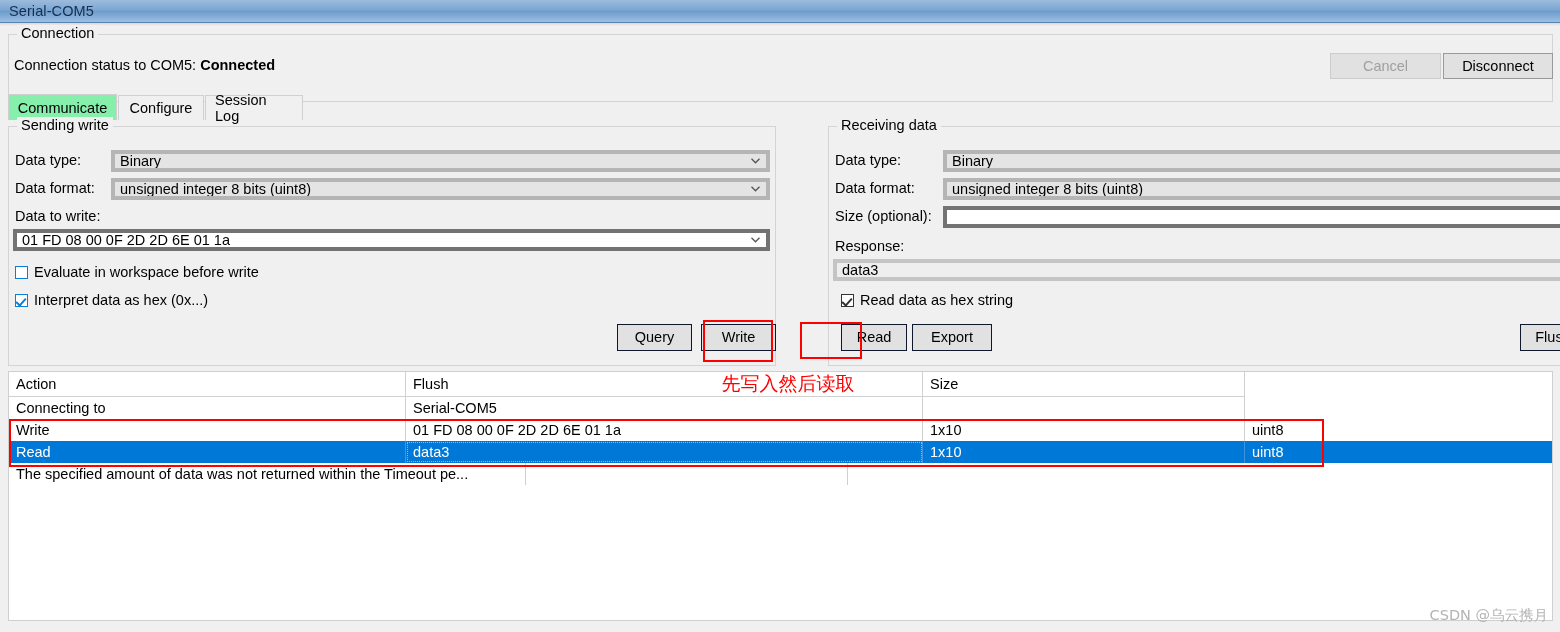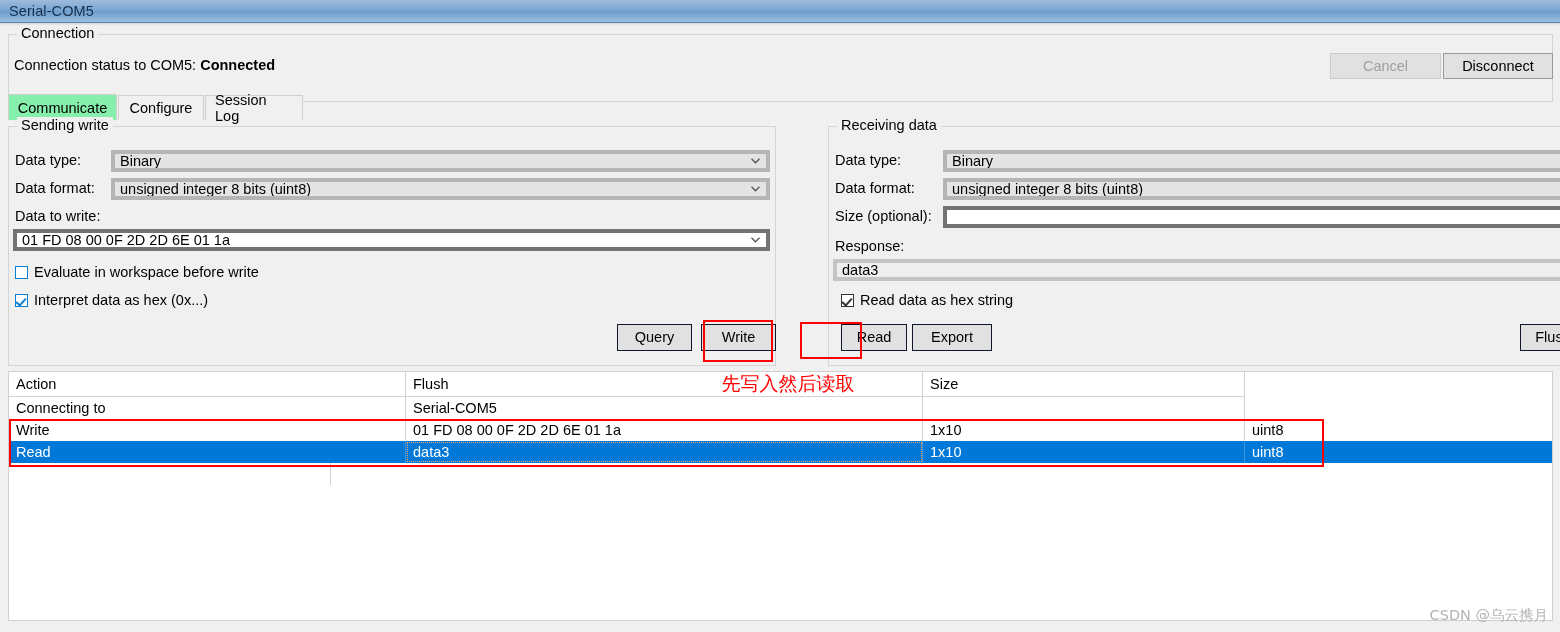--- a/index.html
+++ b/index.html
@@ -276,20 +276,21 @@
   </div>
 
   <div class="trow selected" style="top:69px;">
     <div class="tcell" style="width:397px;">Read</div>
     <div class="tcell focus" style="width:517px;">data3</div>
     <div class="tcell" style="width:322px;">1x10</div>
     <div class="tcell" style="width:306px; border-right:none;">uint8</div>
   </div>
 
   <div class="trow" style="top:91px;">
+    <div class="tcell" style="width:517px;">The specified amount of data was not returned within the Timeout pe...</div>
     <div class="tcell" style="width:322px;"></div>
     <div class="tcell" style="width:306px; border-right:none;"></div>
   </div>
 </div>
 
 <div class="redbox" style="left:703px; top:320px; width:70px; height:42px;"></div>
 <div class="redbox" style="left:800px; top:322px; width:62px; height:37px;"></div>
 <div class="redbox" style="left:9px; top:419px; width:1315px; height:48px;"></div>
 <div id="ann-cn">先写入然后读取</div>
 

